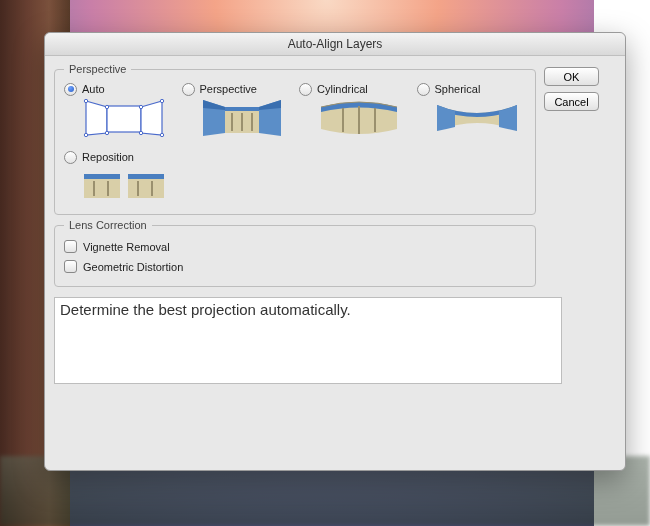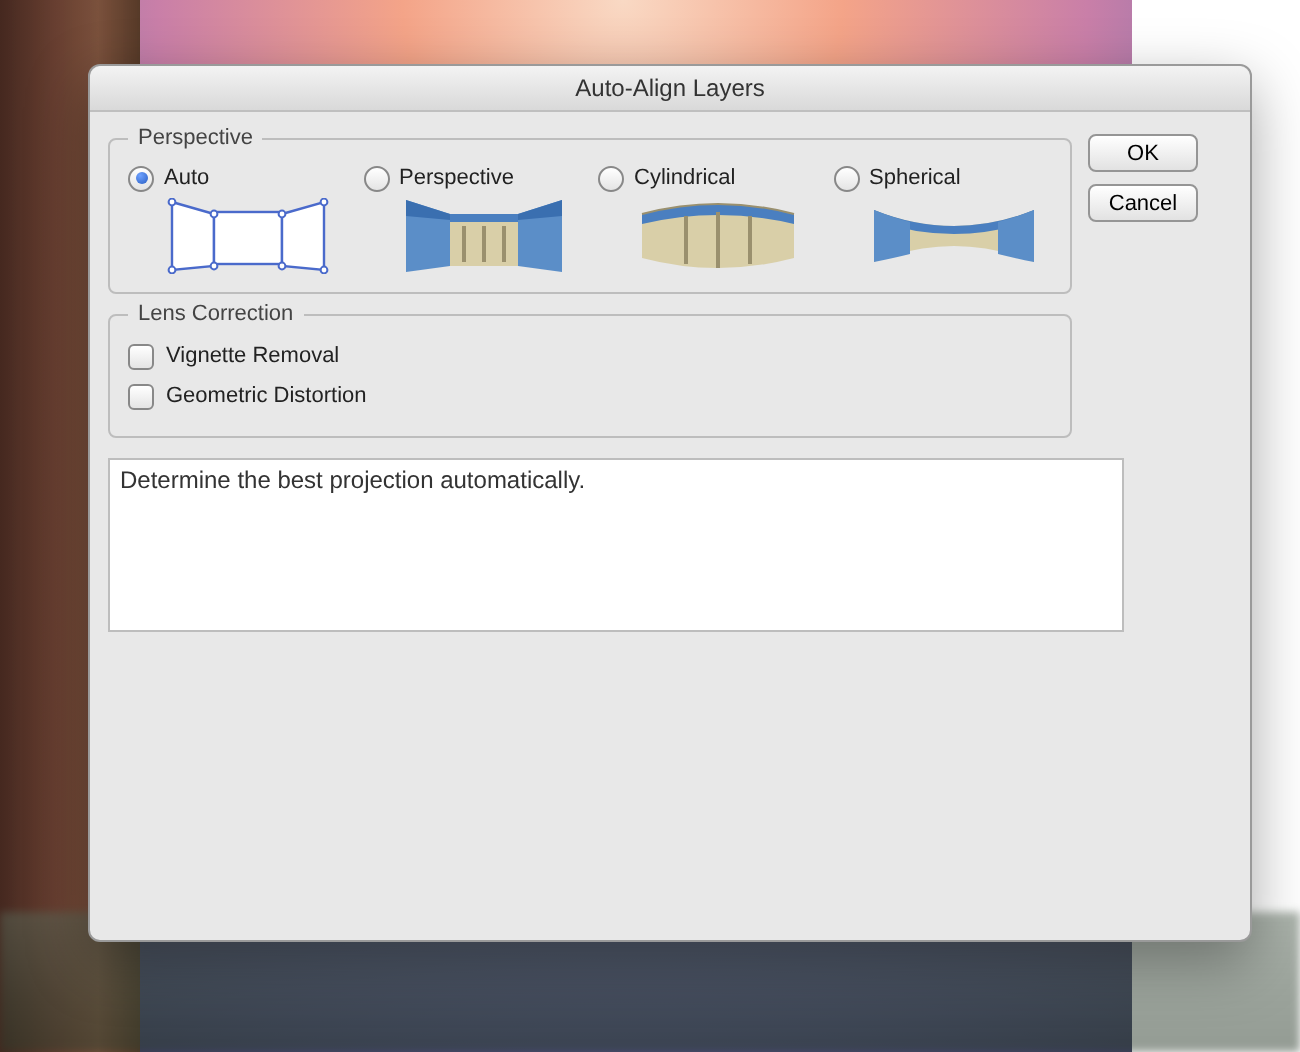--- a/index.html
+++ b/index.html
@@ -1,20 +1,21 @@
 <!DOCTYPE html>
 <html><head>
 <meta charset="utf-8">
 <style>
   html,body{margin:0;padding:0;width:650px;height:526px;overflow:hidden;font-family:"Lucida Grande","Helvetica Neue",Arial,sans-serif;font-size:11px;color:#222;}
   
   .desktop{
     width:566px;height:526px;position:relative;
     background:
       radial-gradient(circle at 55% 0%, #f9d9c4 0%, #f4a488 18%, #c97fa8 38%, #6b6db0 60%, #3a3a5a 100%);
+    padding-left: 28px;
   }
   .rock-left{position:absolute;left:0;top:0;width:70px;height:526px;
     background:linear-gradient(90deg,#4a3028 0%,#6a4538 40%,#7b5542 70%,#5a4030 100%);
     filter:contrast(1.1);}
   .rock-bottom{position:absolute;left:0;bottom:0;width:650px;height:70px;
     background:linear-gradient(0deg,#2a3a2a 0%,#3a4a3a 40%,#4a5a4a 70%,#5a6a5a 100%);
     opacity:0.5;filter:blur(2px);}
   
   .dialog{position:absolute;left:44px;top:32px;width:580px;height:437px;
     border:1px solid #9a9a9a;border-radius:6px;
@@ -31,25 +32,25 @@
   .proj-grid{display:grid;grid-template-columns:repeat(4,1fr);row-gap:12px;column-gap:8px;}
   .proj-cell{display:flex;flex-direction:column;}
   .radio-row{display:flex;align-items:center;gap:5px;margin-bottom:1px;height:16px;}
   .radio{appearance:none;-webkit-appearance:none;width:13px;height:13px;border:1px solid #888;border-radius:50%;
     background:linear-gradient(#fff,#e4e4e4);display:inline-flex;align-items:center;justify-content:center;margin:0;cursor:pointer;}
   .radio:checked::after{content:"";width:6px;height:6px;border-radius:50%;
     background:radial-gradient(circle at 35% 30%,#6fa2ff,#2a5fc4);}
   .radio-label{cursor:pointer;}
   .thumb{width:92px;height:38px;position:relative;margin-top:1px;margin-left:14px;}
   
-  .chk-row{display:flex;align-items:flex-start;gap:6px;margin:3px 0 7px;}
+  .chk-row{display:flex;align-items:center;gap:6px;margin:3px 0 7px;}
   .chk{appearance:none;-webkit-appearance:none;width:13px;height:13px;border:1px solid #888;border-radius:3px;
     background:linear-gradient(#fff,#e4e4e4);margin:0;cursor:pointer;}
   
-  .desc{width:508px;height:87px;border:1px solid #bdbdbd;background:#fff;padding:3px 5px;font-size:12px;color:#333;box-sizing:border-box;}
+  .desc{width:508px;height:87px;border:1px solid #bdbdbd;background:#fff;padding:3px 5px;font-size:15px;color:#333;box-sizing:border-box;}
   
   .btn-col{position:absolute;right:26px;top:11px;display:flex;flex-direction:column;gap:6px;}
   .btn{width:55px;height:19px;border:1px solid #959595;border-radius:4px;
     background:linear-gradient(#ffffff,#e2e2e2);font-size:11px;cursor:pointer;
     box-shadow:0 1px 0 rgba(255,255,255,0.6) inset;}
   .lc{width:462px;}
 
   
   svg.th{width:92px;height:38px;display:block;}
 </style>
@@ -143,20 +144,38 @@
             <div class="thumb">
               <svg class="th" viewBox="0 0 92 38">
                 <path d="M6 6 Q26 14 46 14 Q66 14 86 6 L86 32 Q66 24 46 24 Q26 24 6 32 Z" fill="#d9cfa8"></path>
                 <path d="M6 6 Q26 14 46 14 Q66 14 86 6 L86 11 Q66 18 46 18 Q26 18 6 11 Z" fill="#4a7fc0"></path>
                 <path d="M6 6 Q16 10 24 12 L24 28 Q16 30 6 32 Z" fill="#5b8ec8"></path>
                 <path d="M86 6 Q76 10 68 12 L68 28 Q76 30 86 32 Z" fill="#5b8ec8"></path>
               </svg>
             </div>
           </div>
 
+          <div class="proj-cell">
+            <div class="radio-row">
+              <input type="radio" name="proj" class="radio" style="">
+              <span class="radio-label">Reposition</span>
+            </div>
+            <div class="thumb">
+              <svg class="th" viewBox="0 0 92 38">
+                <rect x="6" y="7" width="36" height="24" fill="#d9cfa8"></rect>
+                  <rect x="6" y="7" width="36" height="5" fill="#4a7fc0"></rect>
+                <rect x="50" y="7" width="36" height="24" fill="#d9cfa8"></rect>
+                  <rect x="50" y="7" width="36" height="5" fill="#4a7fc0"></rect>
+                <line x1="16" y1="14" x2="16" y2="29" stroke="#9a906e" stroke-width="2"></line>
+                <line x1="30" y1="14" x2="30" y2="29" stroke="#9a906e" stroke-width="2"></line>
+                <line x1="60" y1="14" x2="60" y2="29" stroke="#9a906e" stroke-width="2"></line>
+                <line x1="74" y1="14" x2="74" y2="29" stroke="#9a906e" stroke-width="2"></line>
+              </svg>
+            </div>
+          </div>
 
         </div>
       </div>
 
       <div class="fieldset lc">
         <div class="legend">Lens Correction</div>
         <div class="chk-row">
           <input type="checkbox" class="chk" style="">
           <span>Vignette Removal</span>
         </div>

